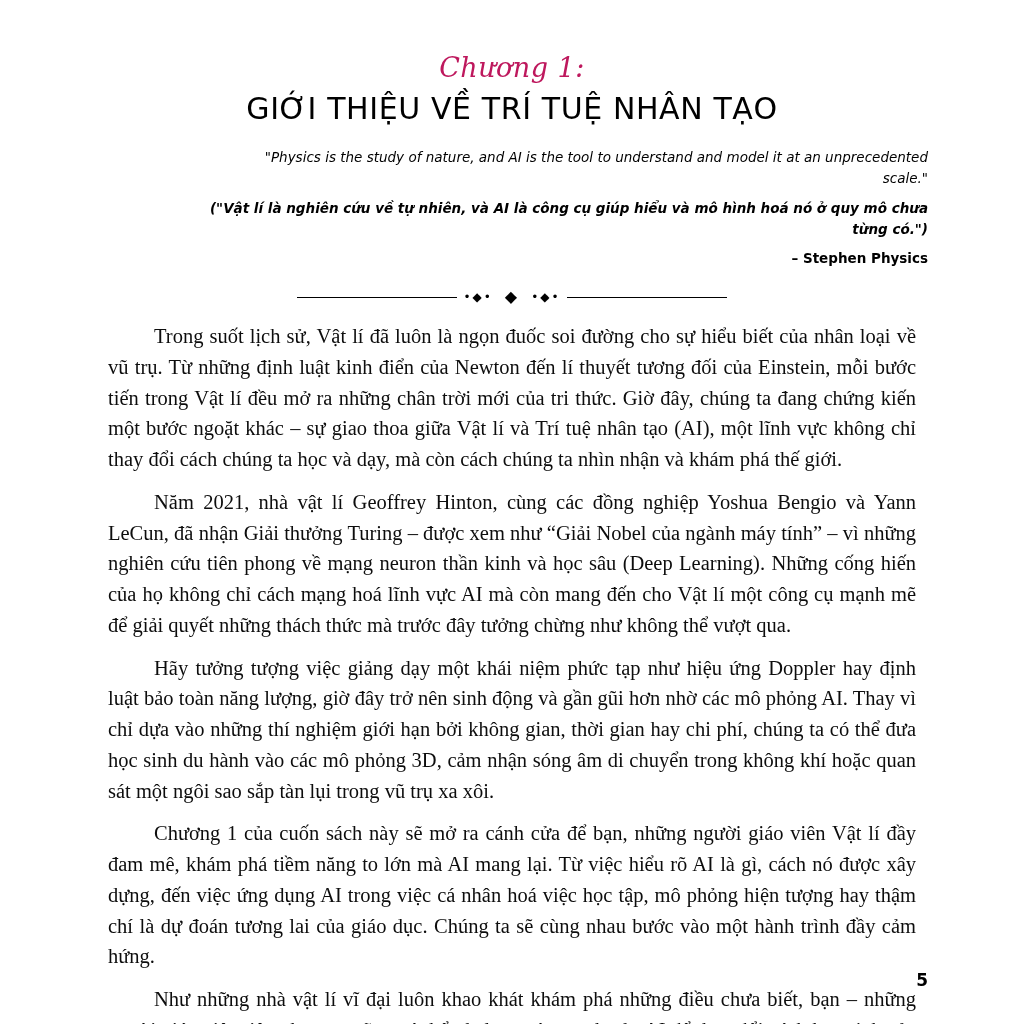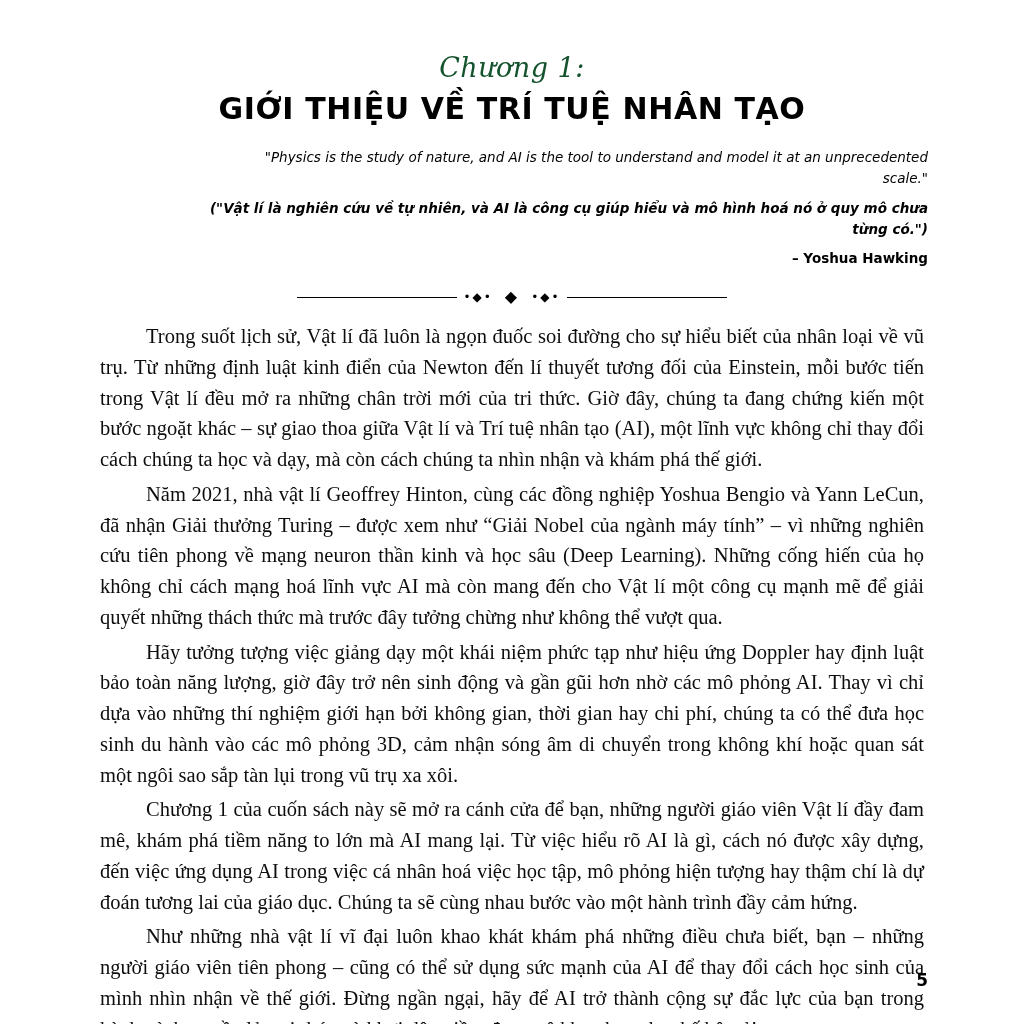--- a/index.html
+++ b/index.html
@@ -25,27 +25,27 @@
 
   
   .chapter-head {
     text-align: center;
   }
   .chapter-label {
     font-family: "DejaVu Serif", serif;
     font-style: italic;
     font-size: 27px;
     letter-spacing: 0.5px;
-    color: #14532d;
+    color: #be185d;
     margin: 8px 0 6px 0;
     font-weight: 400;
   }
   .chapter-title {
     font-family: "DejaVu Sans", sans-serif;
-    font-weight: bold;
+    font-weight: normal;
     font-size: 30px;
     line-height: 1.32;
     letter-spacing: 0.6px;
     color: #000;
     margin: 0;
     text-align: center;
   }
   .chapter-title .line {
     display: block;
   }
@@ -106,21 +106,21 @@
   
   .body-text {
     margin-top: 6px;
     font-family: "Liberation Serif", serif;
     font-size: 20.5px;
     line-height: 1.5;
     text-align: justify;
     color: #0d0d0d;
   }
   .body-text p {
-    margin: 4px;
+    margin: 12px;
     text-indent: 46px;
   }
 
   
   .page-number {
     position: absolute;
     right: 96px;
     bottom: 34px;
     font-family: "DejaVu Sans", sans-serif;
     font-weight: bold;
@@ -136,21 +136,21 @@
   <div class="chapter-head">
     <div class="chapter-label">Chương 1:</div>
     <h1 class="chapter-title">
       <span class="line">GIỚI THIỆU VỀ TRÍ TUỆ NHÂN TẠO</span>
     </h1>
   </div>
 
   <div class="quote-block">
     <p class="quote-en">"Physics is the study of nature, and AI is the tool to understand and model it at an unprecedented scale."</p>
     <p class="quote-vi">("Vật lí là nghiên cứu về tự nhiên, và AI là công cụ giúp hiểu và mô hình hoá nó ở quy mô chưa từng có.")</p>
-    <p class="quote-attr">– Yoshua Hawking</p>
+    <p class="quote-attr">– Stephen Physics</p>
   </div>
 
   <div class="divider">
     <span class="rule"></span>
     <span class="orn">•◆•</span>
     <span class="orn orn-big">◆</span>
     <span class="orn">•◆•</span>
     <span class="rule"></span>
   </div>
 

